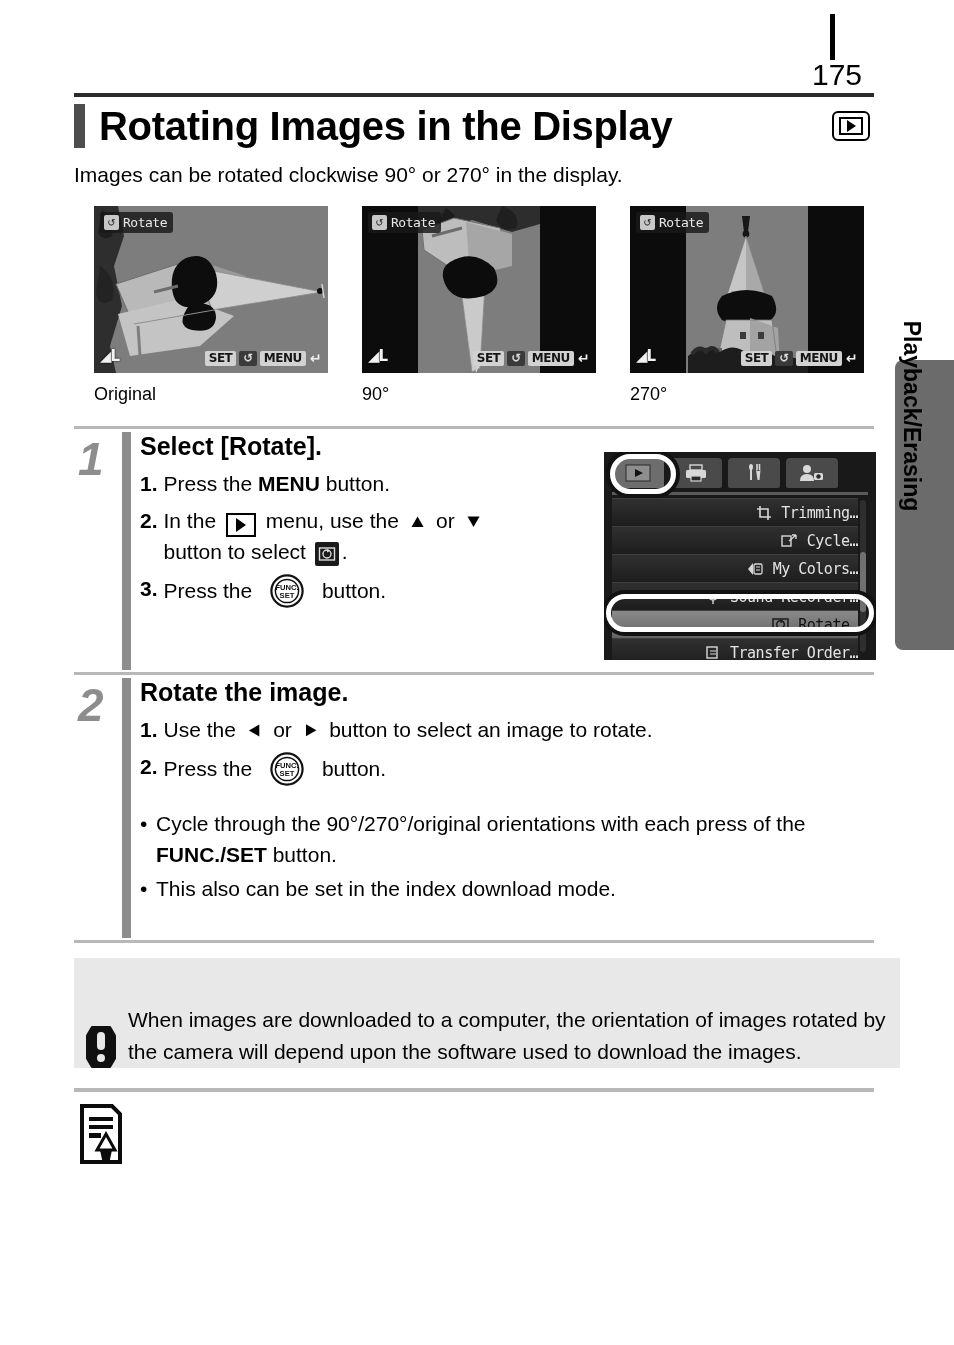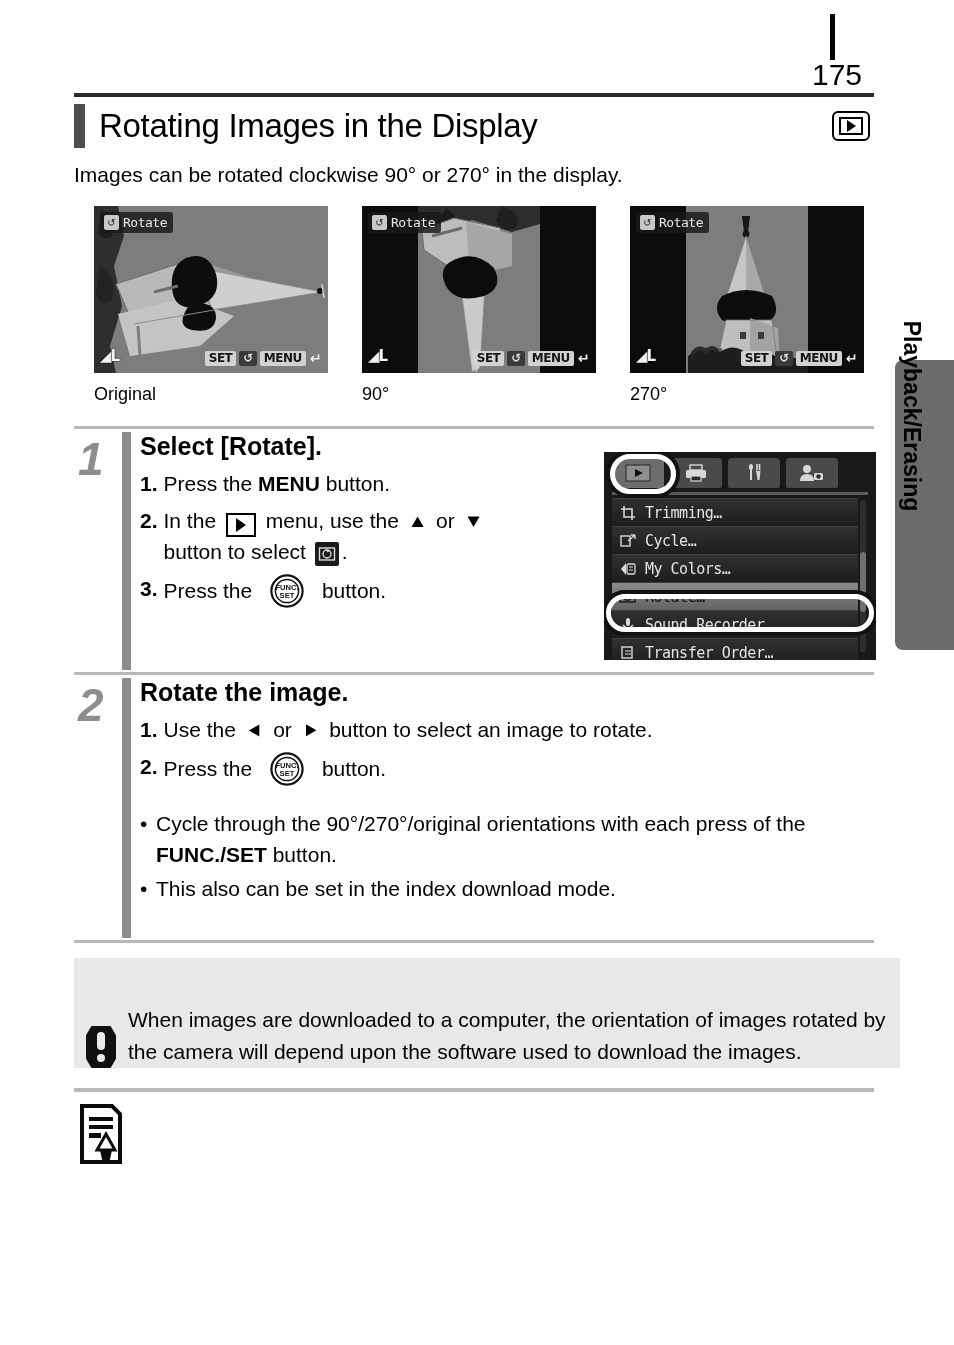--- a/index.html
+++ b/index.html
@@ -55,22 +55,22 @@
     display: flex;
     align-items: center;
   }
   .title-bar {
     width: 11px;
     height: 44px;
     background: #4d4d4d;
     margin-right: 14px;
   }
   .title-text {
-    font-size: 33px;
-    font-weight: normal;
+    font-size: 40px;
+    font-weight: bold;
     letter-spacing: -0.3px;
     flex: 1;
   }
   .title-icon {
     width: 38px;
     height: 30px;
     border: 2.5px solid #000;
     border-radius: 6px;
     display: flex;
     align-items: center;
@@ -304,20 +304,21 @@
     width: 246px;
   }
   .mrow {
     height: 27px;
     background: linear-gradient(#303030,#1d1d1d);
     border-top: 1px solid #3e3e3e;
     display: flex;
     align-items: center;
     padding-left: 6px;
     gap: 8px;
+    justify-content: flex-end;
   }
   .mrow.sel { background: linear-gradient(#8a8a8a,#636363); }
   .mrow .mico {
     width: 19px; height: 19px;
     display:flex; align-items:center; justify-content:center;
     color: #d8d8d8;
     font-size: 13px;
   }
   .mrow.sel .mico { color: #1c1c1c; }
   .mrow .mlbl {
@@ -672,39 +673,39 @@
     <div class="mrow">
       <span class="mico">
         <svg width="16" height="16" viewBox="0 0 16 16">
             <path d="M6 2 L1 8 L6 14 Z" fill="currentColor"></path>
             <rect x="7" y="3" width="8" height="10" rx="1.5" fill="none" stroke="currentColor" stroke-width="1.3"></rect>
             <path d="M9 6 L13 6 M9 9 L13 9" stroke="currentColor" stroke-width="1.1"></path>
           </svg>
       </span>
       <span class="mlbl">My Colors…</span>
     </div>
+    <div class="mrow">
+      <span class="mico">
+        <svg width="16" height="16" viewBox="0 0 16 16">
+            <rect x="6" y="1" width="4" height="8" rx="2" fill="currentColor"></rect>
+            <path d="M3 8 q5 6 10 0" stroke="currentColor" stroke-width="1.4" fill="none"></path>
+            <path d="M8 11 L8 15" stroke="currentColor" stroke-width="1.4"></path>
+          </svg>
+      </span>
+      <span class="mlbl">Sound Recorder…</span>
+    </div>
     <div class="mrow sel">
       <span class="mico">
         <svg width="17" height="17" viewBox="0 0 17 17">
             <rect x="1" y="3" width="15" height="11" fill="none" stroke="currentColor" stroke-width="1.5"></rect>
             <circle cx="8.5" cy="8.5" r="3.8" fill="none" stroke="currentColor" stroke-width="1.5"></circle>
             <path d="M8.5 3.6 L11.6 5.6 L8.5 7.2 Z" fill="currentColor"></path>
           </svg>
       </span>
       <span class="mlbl">Rotate…</span>
-    </div>
-    <div class="mrow">
-      <span class="mico">
-        <svg width="16" height="16" viewBox="0 0 16 16">
-            <rect x="6" y="1" width="4" height="8" rx="2" fill="currentColor"></rect>
-            <path d="M3 8 q5 6 10 0" stroke="currentColor" stroke-width="1.4" fill="none"></path>
-            <path d="M8 11 L8 15" stroke="currentColor" stroke-width="1.4"></path>
-          </svg>
-      </span>
-      <span class="mlbl">Sound Recorder…</span>
     </div>
     <div class="mrow">
       <span class="mico">
         <svg width="16" height="16" viewBox="0 0 16 16">
             <rect x="2" y="2" width="10" height="11" fill="none" stroke="currentColor" stroke-width="1.4"></rect>
             <path d="M5 6 L11 6 M5 9 L11 9" stroke="currentColor" stroke-width="1.2"></path>
           </svg>
       </span>
       <span class="mlbl">Transfer Order…</span>
     </div>

